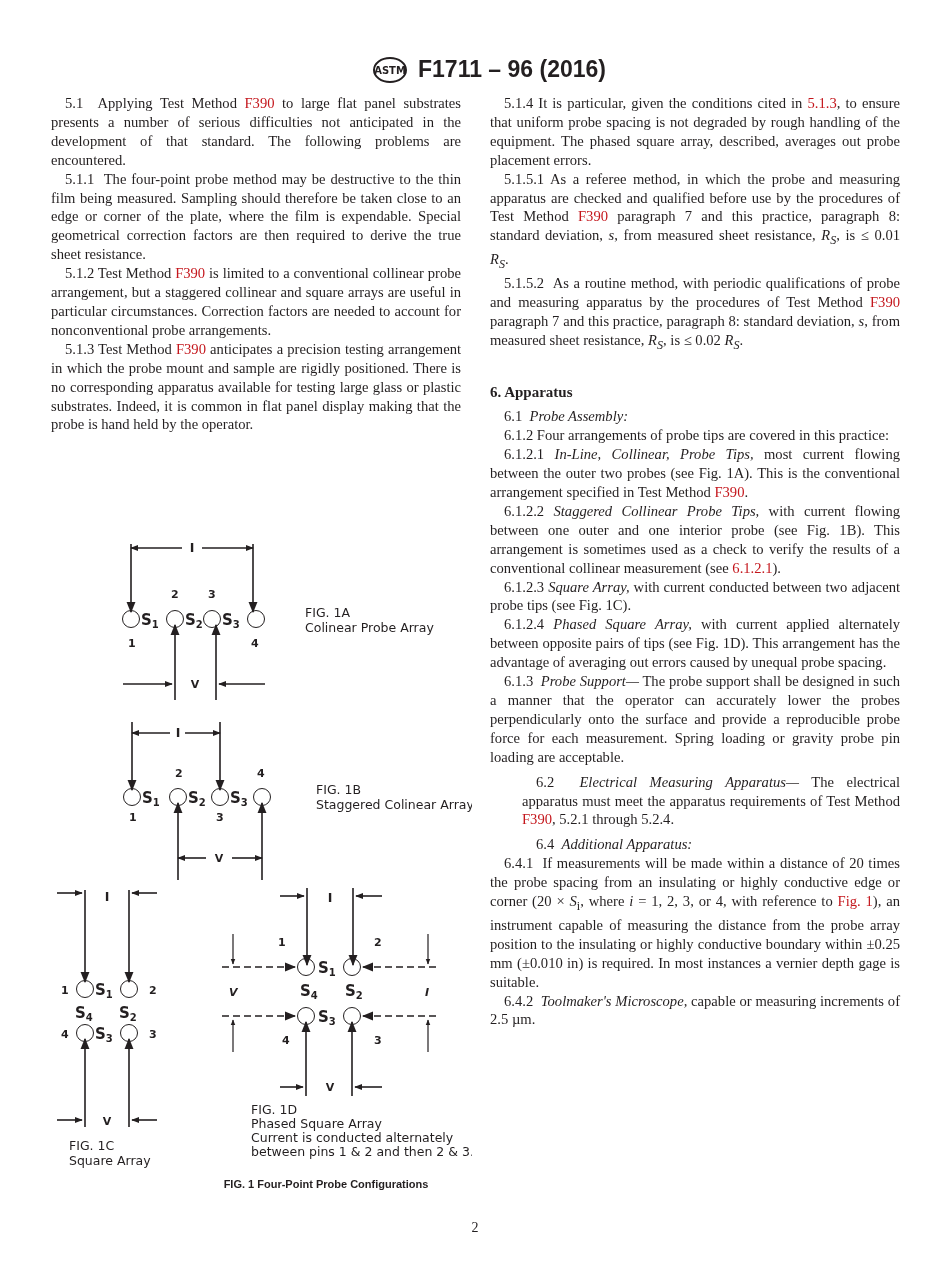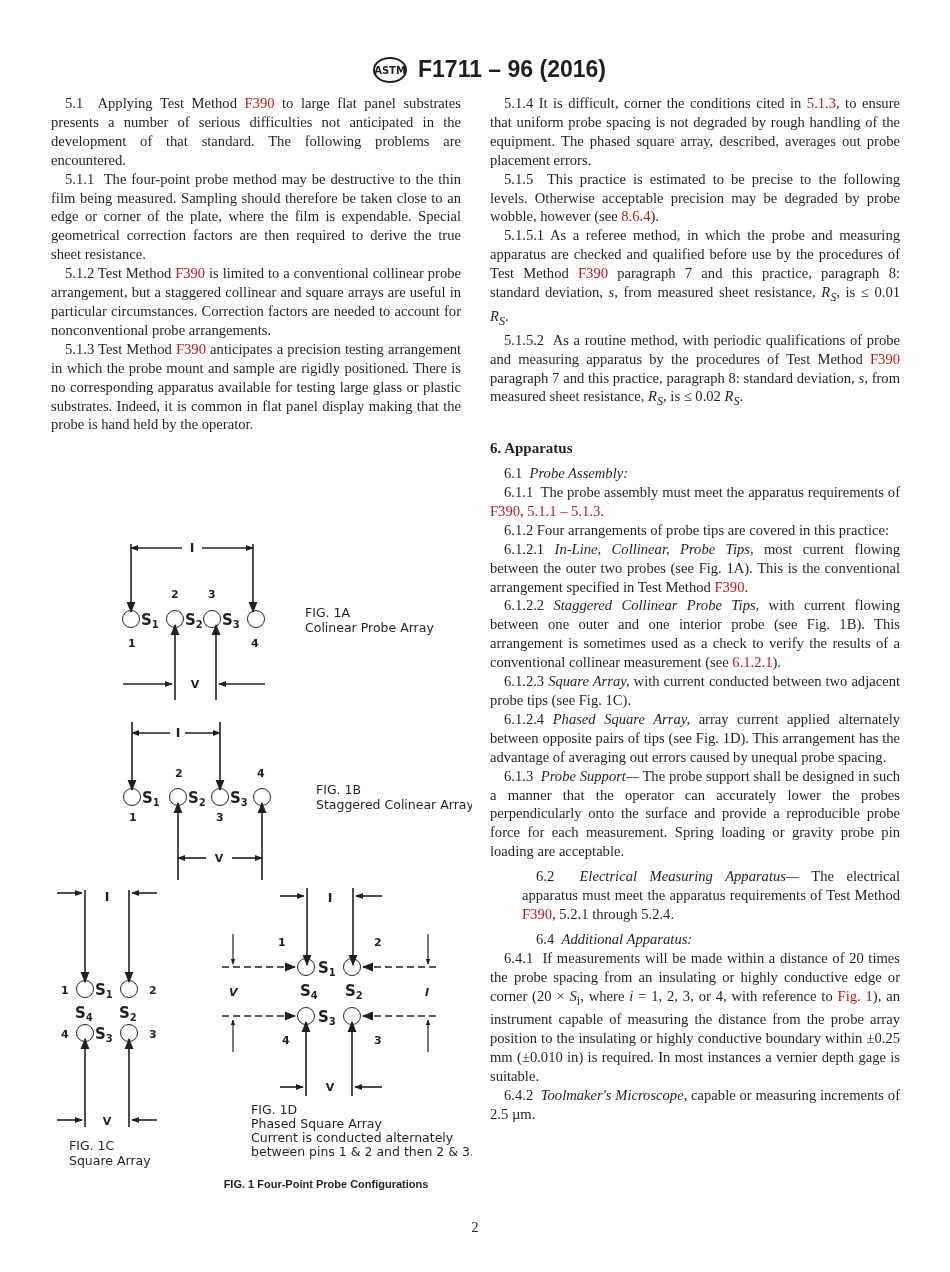--- a/index.html
+++ b/index.html
@@ -178,33 +178,31 @@
     <text class="fnum" x="278" y="561" text-anchor="middle" font-size="12">V</text>
     <text class="flabel" x="199" y="584">FIG. 1D</text>
     <text class="flabel" x="199" y="598">Phased Square Array</text>
     <text class="flabel" x="199" y="612">Current is conducted alternately</text>
     <text class="flabel" x="199" y="626">between pins 1 &amp; 2 and then 2 &amp; 3.</text>
   </svg>
 </div>
 <div class="caption"><span>FIG. 1  Four-Point Probe Configurations</span></div>
 
 <div class="col col-right">
-  <p><span>5.1.4</span> <span>It is difficult, corner the conditions cited in </span><a class="ref">5.1.3</a><span>, to ensure that uniform probe spacing is not degraded by rough handling of the equipment. The phased square array, described, averages out probe placement errors.</span></p>
-  <p><span>5.1.5</span>&nbsp; <span>This practice is estimated to be precise to the following levels. Otherwise acceptable precision may be degraded by probe wobble, however (see </span><a class="ref">8.6.4</a><span>).</span></p>
+  <p><span>5.1.4</span> <span>It is particular, given the conditions cited in </span><a class="ref">5.1.3</a><span>, to ensure that uniform probe spacing is not degraded by rough handling of the equipment. The phased square array, described, averages out probe placement errors.</span></p>
   <p><span>5.1.5.1</span> <span>As a referee method, in which the probe and measuring apparatus are checked and qualified before use by the procedures of Test Method </span><a class="ref">F390</a><span> paragraph 7 and this practice, paragraph 8: standard deviation, </span><i>s</i><span>, from measured sheet resistance, </span><i>R</i><sub><i>S</i></sub><span>, is ≤ 0.01 </span><i>R</i><sub><i>S</i></sub><span>.</span></p>
   <p><span>5.1.5.2</span>&nbsp; <span>As a routine method, with periodic qualifications of probe and measuring apparatus by the procedures of Test Method </span><a class="ref">F390</a><span> paragraph 7 and this practice, paragraph 8: standard deviation, </span><i>s</i><span>, from measured sheet resistance, </span><i>R</i><sub><i>S</i></sub><span>, is ≤ 0.02 </span><i>R</i><sub><i>S</i></sub><span>.</span></p>
 
   <h2 class="sp">6.  Apparatus</h2>
   <p><span>6.1</span>&nbsp; <i>Probe Assembly:</i></p>
-  <p><span>6.1.1</span>&nbsp; <span>The probe assembly must meet the apparatus requirements of </span><a class="ref">F390</a><span>, </span><a class="ref">5.1.1 – 5.1.3</a><span>.</span></p>
   <p><span>6.1.2</span> <span>Four arrangements of probe tips are covered in this practice:</span></p>
   <p><span>6.1.2.1</span> <i>In-Line, Collinear, Probe Tips,</i><span> most current flowing between the outer two probes (see Fig. 1A). This is the conventional arrangement specified in Test Method </span><a class="ref">F390</a><span>.</span></p>
   <p><span>6.1.2.2</span> <i>Staggered Collinear Probe Tips,</i><span> with current flowing between one outer and one interior probe (see Fig. 1B). This arrangement is sometimes used as a check to verify the results of a conventional collinear measurement (see </span><a class="ref">6.1.2.1</a><span>).</span></p>
   <p><span>6.1.2.3</span> <i>Square Array,</i><span> with current conducted between two adjacent probe tips (see Fig. 1C).</span></p>
-  <p><span>6.1.2.4</span> <i>Phased Square Array,</i><span> array current applied alternately between opposite pairs of tips (see Fig. 1D). This arrangement has the advantage of averaging out errors caused by unequal probe spacing.</span></p>
+  <p><span>6.1.2.4</span> <i>Phased Square Array,</i><span> with current applied alternately between opposite pairs of tips (see Fig. 1D). This arrangement has the advantage of averaging out errors caused by unequal probe spacing.</span></p>
   <p><span>6.1.3</span>&nbsp; <i>Probe Support—</i><span> The probe support shall be designed in such a manner that the operator can accurately lower the probes perpendicularly onto the surface and provide a reproducible probe force for each measurement. Spring loading or gravity probe pin loading are acceptable.</span></p>
   <p class="gap"><span>6.2</span>&nbsp; <i>Electrical Measuring Apparatus—</i><span> The electrical apparatus must meet the apparatus requirements of Test Method </span><a class="ref">F390</a><span>, 5.2.1 through 5.2.4.</span></p>
   <p class="gap"><span>6.4</span>&nbsp; <i>Additional Apparatus:</i></p>
   <p><span>6.4.1</span>&nbsp; <span>If measurements will be made within a distance of 20 times the probe spacing from an insulating or highly conductive edge or corner (20 × </span><i>S</i><sub>i</sub><span>, where </span><i>i</i><span> = 1, 2, 3, or 4, with reference to </span><a class="ref">Fig. 1</a><span>), an instrument capable of measuring the distance from the probe array position to the insulating or highly conductive boundary within ±0.25 mm (±0.010 in) is required. In most instances a vernier depth gage is suitable.</span></p>
   <p><span>6.4.2</span>&nbsp; <i>Toolmaker's Microscope,</i><span> capable or measuring increments of 2.5 µm.</span></p>
 </div>
 
 <div class="pagenum">2</div>
 
 </body></html>

